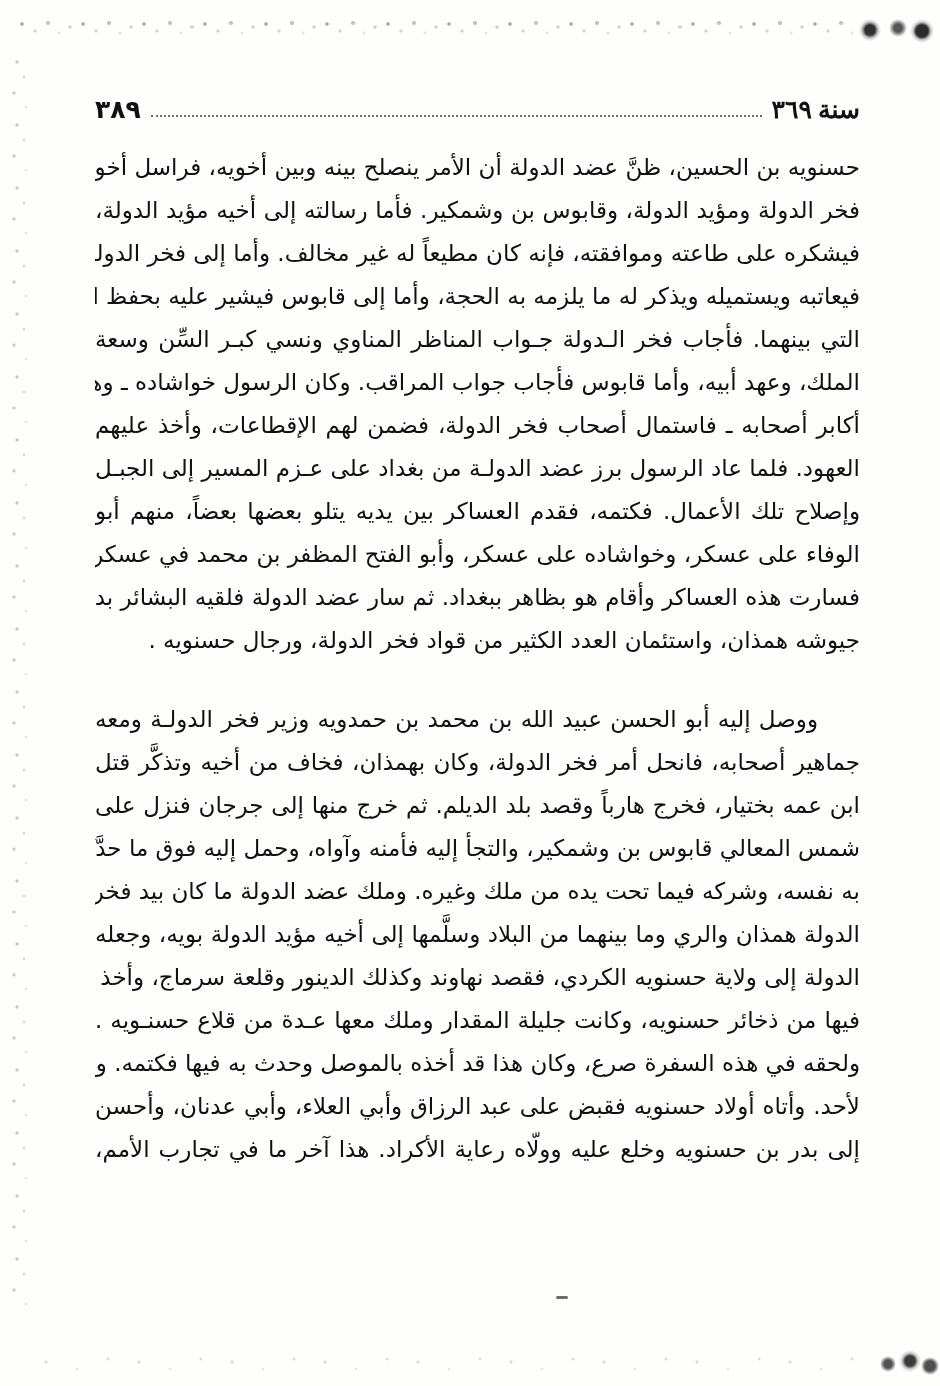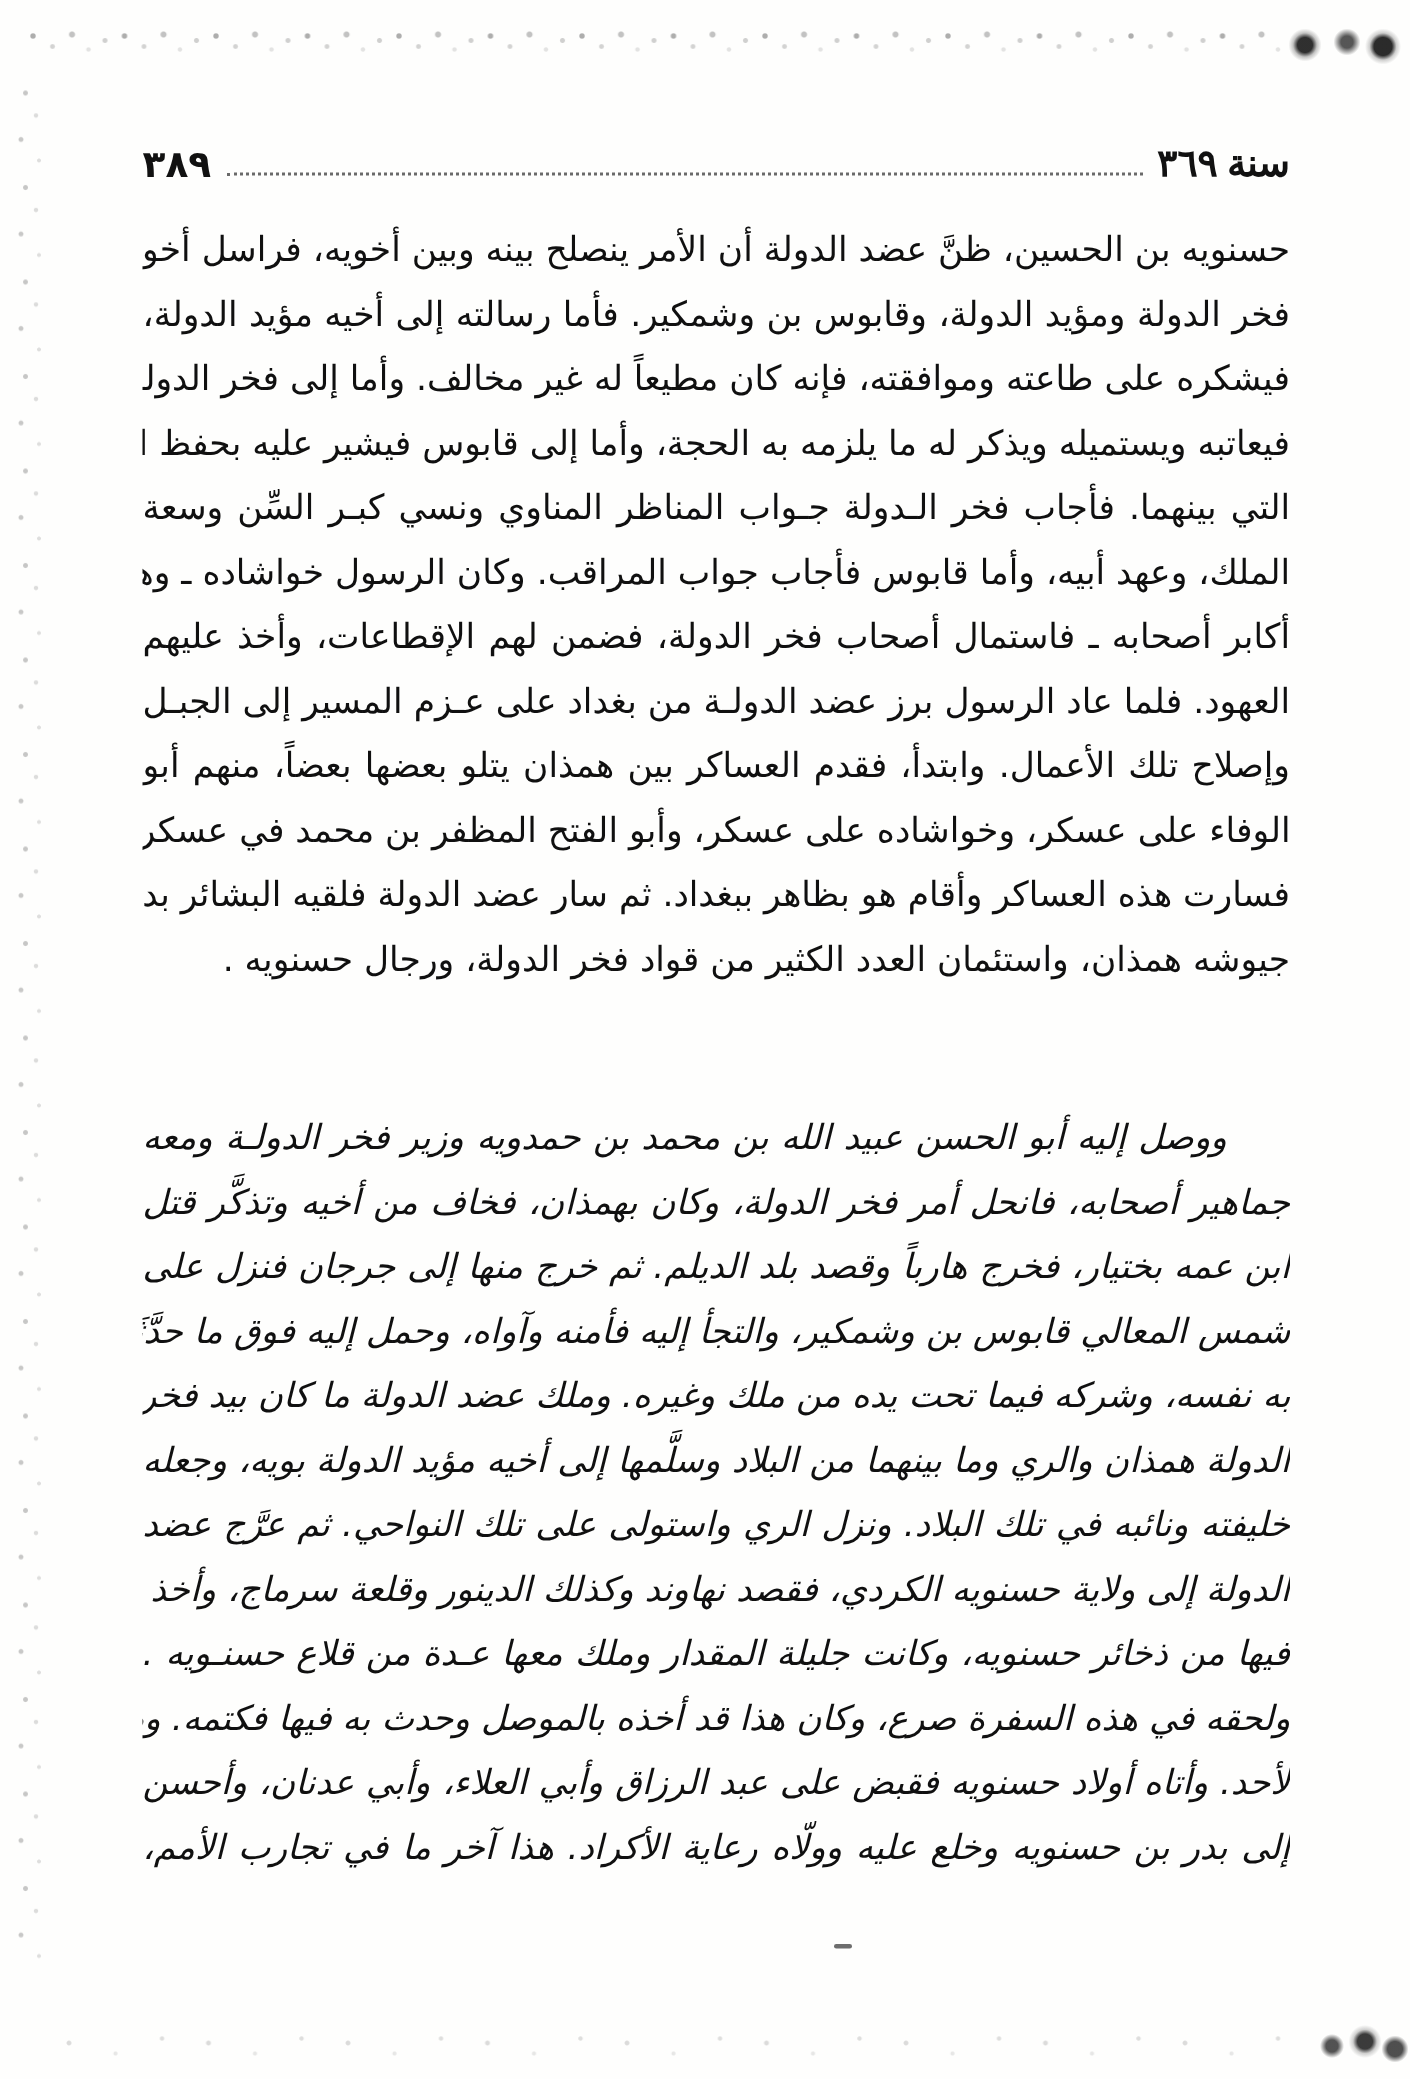--- a/index.html
+++ b/index.html
@@ -99,21 +99,21 @@
 
   
   .text-block {
     position: absolute;
     right: 80px;
     left: 95px;
     width: auto;
     direction: rtl;
   }
   .para-1 { top: 146px; }
-  .para-2 { top: 738px; font-style: italic; }
+  .para-2 { top: 698px; }
   .line {
     height: 43px;
     line-height: 43px;
     font-size: 23px;
     color: #101010;
     text-align: justify;
     text-align-last: justify;
     text-justify: inter-word;
     white-space: nowrap;
     overflow: hidden;
@@ -146,34 +146,33 @@
 
   <div class="text-block para-1">
     <div class="line">حسنويه بن الحسين، ظنَّ عضد الدولة أن الأمر ينصلح بينه وبين أخويه، فراسل أخويه</div>
     <div class="line">فخر الدولة ومؤيد الدولة، وقابوس بن وشمكير. فأما رسالته إلى أخيه مؤيد الدولة،</div>
     <div class="line">فيشكره على طاعته وموافقته، فإنه كان مطيعاً له غير مخالف. وأما إلى فخر الدولـة</div>
     <div class="line">فيعاتبه ويستميله ويذكر له ما يلزمه به الحجة، وأما إلى قابوس فيشير عليه بحفظ العهود</div>
     <div class="line">التي بينهما. فأجاب فخر الـدولة جـواب المناظر المناوي ونسي كبـر السِّن وسعة</div>
     <div class="line">الملك، وعهد أبيه، وأما قابوس فأجاب جواب المراقب. وكان الرسول خواشاده ـ وهو من</div>
     <div class="line">أكابر أصحابه ـ فاستمال أصحاب فخر الدولة، فضمن لهم الإقطاعات، وأخذ عليهم</div>
     <div class="line">العهود. فلما عاد الرسول برز عضد الدولـة من بغداد على عـزم المسير إلى الجبـل</div>
-    <div class="line">وإصلاح تلك الأعمال. وابتدأ، فقدم العساكر بين همذان يتلو بعضها بعضاً، منهم أبو</div>
+    <div class="line">وإصلاح تلك الأعمال. فكتمه، فقدم العساكر بين يديه يتلو بعضها بعضاً، منهم أبو</div>
     <div class="line">الوفاء على عسكر، وخواشاده على عسكر، وأبو الفتح المظفر بن محمد في عسكر.</div>
     <div class="line">فسارت هذه العساكر وأقام هو بظاهر ببغداد. ثم سار عضد الدولة فلقيه البشائر بدخول</div>
     <div class="line flow-end">جيوشه همذان، واستئمان العدد الكثير من قواد فخر الدولة، ورجال حسنويه .</div>
   </div>
 
   <div class="text-block para-2">
     <div class="line first-indent">ووصل إليه أبو الحسن عبيد الله بن محمد بن حمدويه وزير فخر الدولـة ومعه</div>
     <div class="line">جماهير أصحابه، فانحل أمر فخر الدولة، وكان بهمذان، فخاف من أخيه وتذكَّر قتل</div>
     <div class="line">ابن عمه بختيار، فخرج هارباً وقصد بلد الديلم. ثم خرج منها إلى جرجان فنزل على</div>
     <div class="line">شمس المعالي قابوس بن وشمكير، والتجأ إليه فأمنه وآواه، وحمل إليه فوق ما حدَّثَتْ</div>
     <div class="line">به نفسه، وشركه فيما تحت يده من ملك وغيره. وملك عضد الدولة ما كان بيد فخر</div>
     <div class="line">الدولة همذان والري وما بينهما من البلاد وسلَّمها إلى أخيه مؤيد الدولة بويه، وجعله</div>
-    <div class="line">خليفته ونائبه في تلك البلاد. ونزل الري واستولى على تلك النواحي. ثم عرَّج عضد</div>
     <div class="line">الدولة إلى ولاية حسنويه الكردي، فقصد نهاوند وكذلك الدينور وقلعة سرماج، وأخذ ما</div>
     <div class="line">فيها من ذخائر حسنويه، وكانت جليلة المقدار وملك معها عـدة من قلاع حسنـويه .</div>
     <div class="line">ولحقه في هذه السفرة صرع، وكان هذا قد أخذه بالموصل وحدث به فيها فكتمه. وصار</div>
     <div class="line">لأحد. وأتاه أولاد حسنويه فقبض على عبد الرزاق وأبي العلاء، وأبي عدنان، وأحسن</div>
     <div class="line">إلى بدر بن حسنويه وخلع عليه وولّاه رعاية الأكراد. هذا آخر ما في تجارب الأمم،</div>
   </div>
 
 </div>
 
 </body></html>

